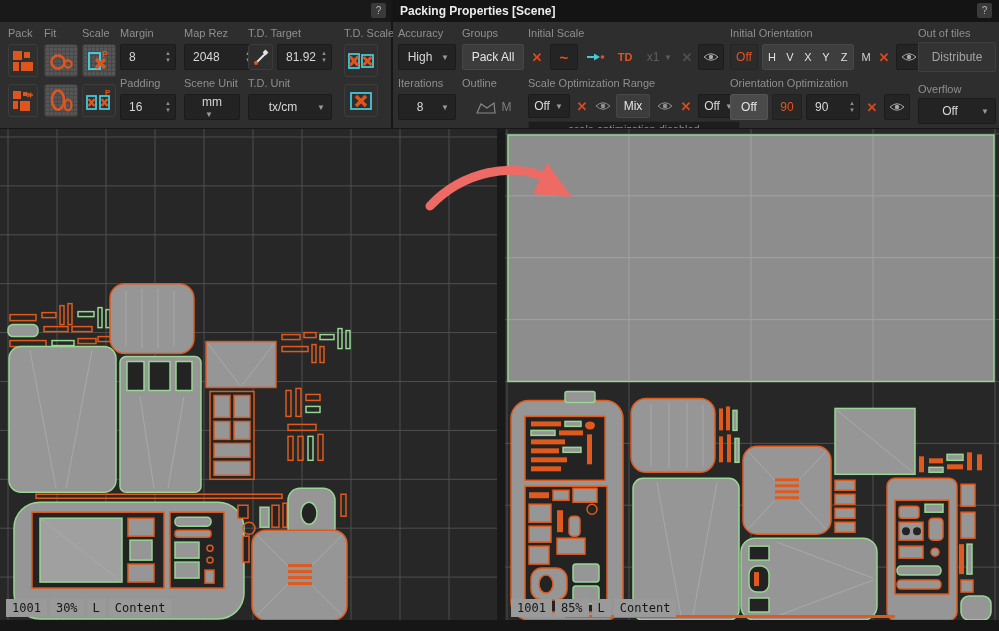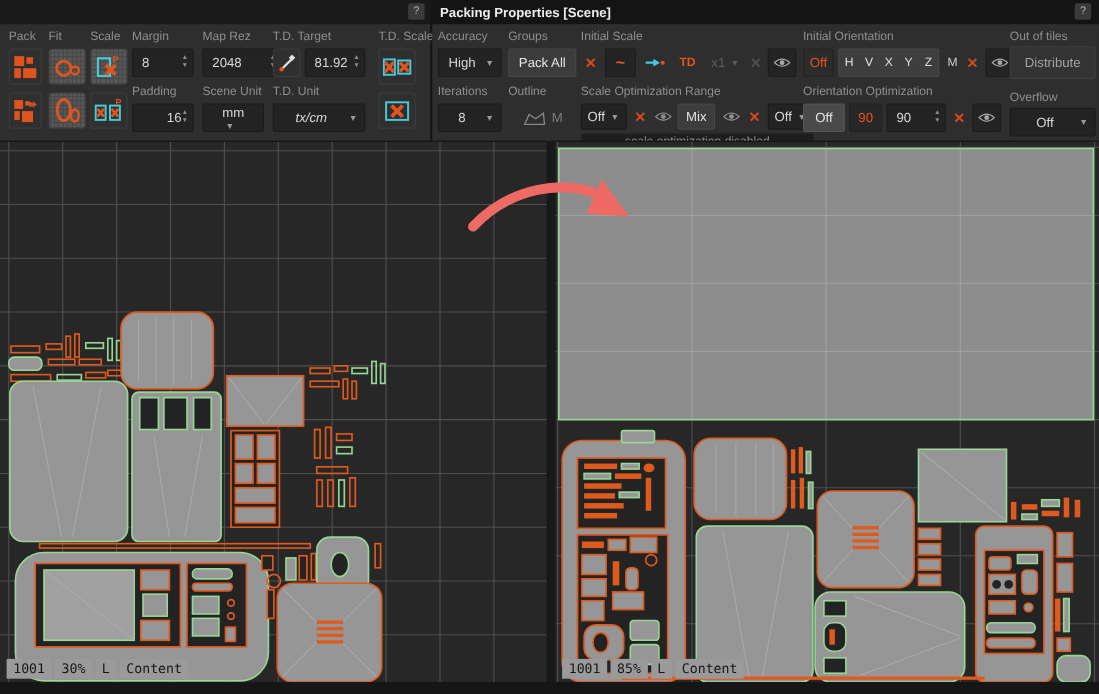--- a/index.html
+++ b/index.html
@@ -115,21 +115,21 @@
 
     <span class="lbl" style="left:120px;top:5px;">Margin</span>
     <div class="well" style="left:120px;top:22px;width:56px;height:26px;">
       <span class="v">8</span>
       <span class="spin">
           <span>▲</span>
           <span>▼</span>
         </span>
     </div>
     <span class="lbl" style="left:120px;top:55px;">Padding</span>
-    <div class="well" style="left:120px;top:72px;width:56px;height:26px;text-align:right;">
+    <div class="well" style="left:120px;top:72px;width:56px;height:26px;">
       <span class="v">16</span>
       <span class="spin">
           <span>▲</span>
           <span>▼</span>
         </span>
     </div>
 
     <span class="lbl" style="left:184px;top:5px;">Map Rez</span>
     <div class="well" style="left:184px;top:22px;width:72px;height:26px;">
       <span class="v">2048</span>
@@ -153,21 +153,21 @@
         </svg>
     </div>
     <div class="well" style="left:277px;top:22px;width:55px;height:26px;">
       <span class="v">81.92</span>
       <span class="spin">
           <span>▲</span>
           <span>▼</span>
         </span>
     </div>
     <span class="lbl" style="left:248px;top:55px;">T.D. Unit</span>
-    <div class="well" style="left:248px;top:72px;width:84px;height:26px;font-style:italic;">
+    <div class="well" style="left:248px;top:72px;width:84px;height:26px;">
       <span class="vc">tx/cm</span>
       <span class="dd">▼</span>
     </div>
 
     <span class="lbl" style="left:344px;top:5px;">T.D. Scale</span>
     <div class="ibtn" style="left:344px;top:22px;width:34px;height:33px;">
       <svg width="28" height="24" viewBox="0 0 28 24">
           <rect x="2" y="5" width="10" height="14" stroke="#45c8d8" stroke-width="1.8" fill="none"></rect>
           <path d="M3 7.5 l8 9 M11 7.5 l-8 9" stroke="#e0551d" stroke-width="3"></path>
           <rect x="15" y="6" width="11" height="12" stroke="#45c8d8" stroke-width="1.8" fill="none"></rect>

